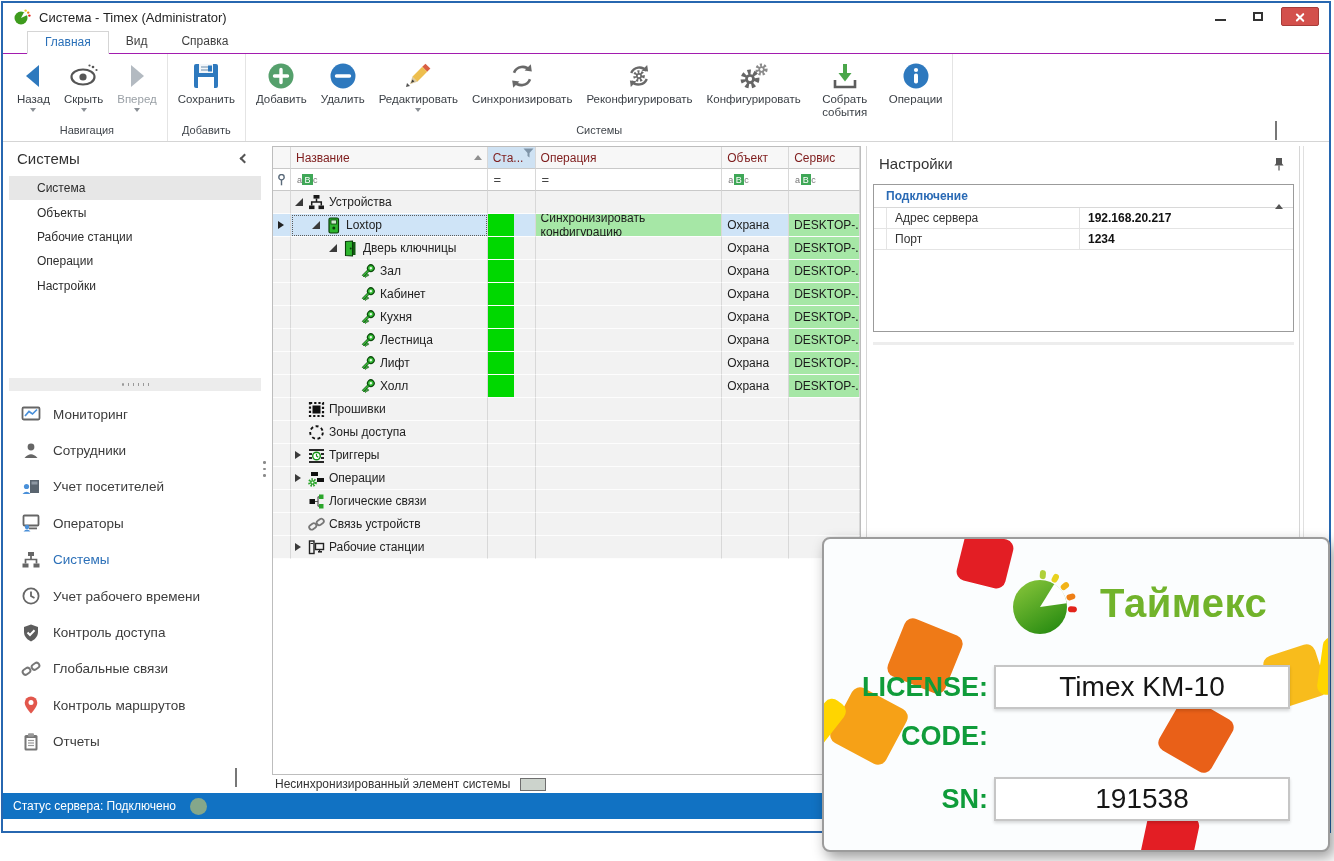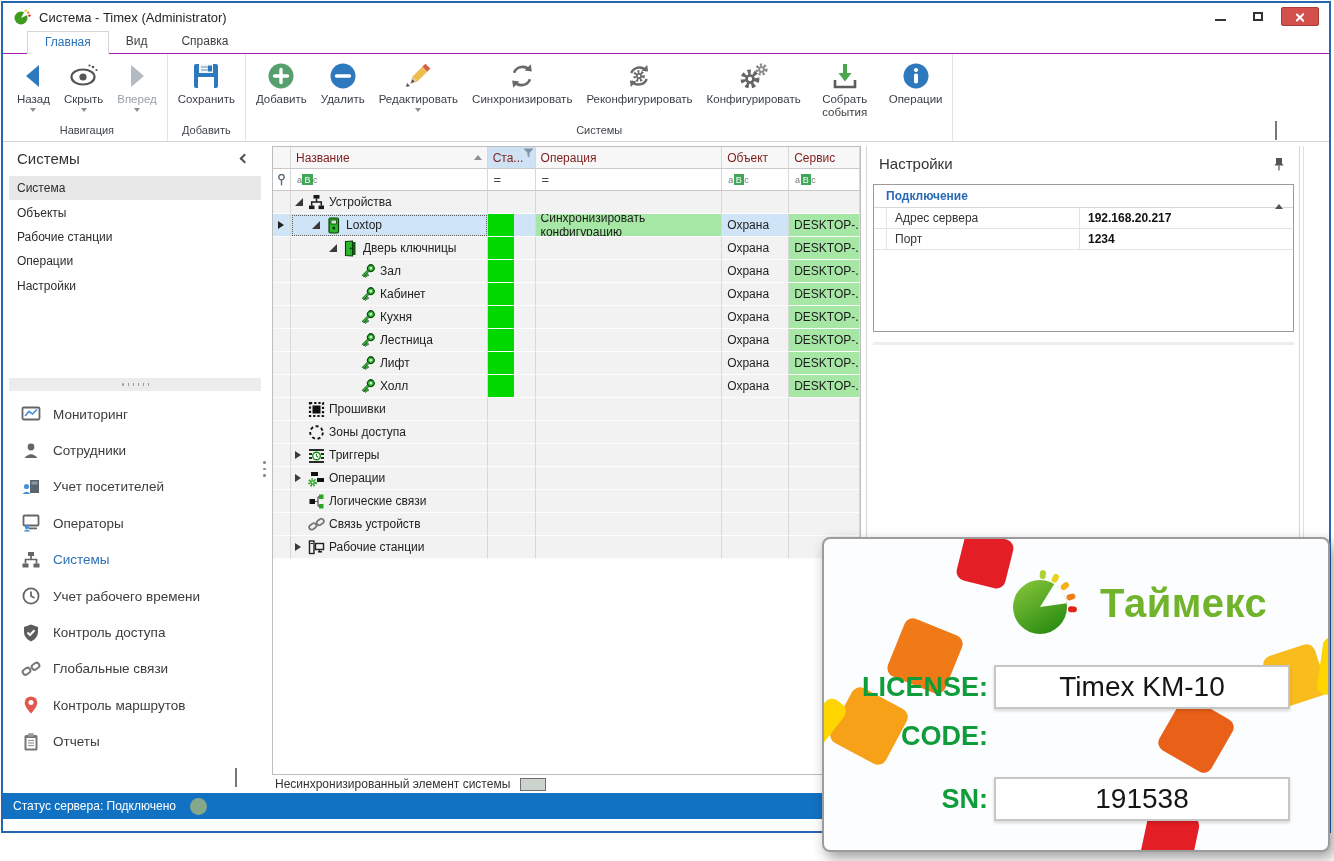--- a/index.html
+++ b/index.html
@@ -34,21 +34,21 @@
   .caret{width:0;height:0;border-left:3.5px solid transparent;border-right:3.5px solid transparent;border-top:4px solid #8a8f95;margin-top:2px;}
   .rgroup-label{font-size:11px;color:#41464c;text-align:center;padding:3px 10px 5px;}
   .ribbon-collapse{position:absolute;right:42px;top:120px;width:12px;height:8px;cursor:pointer;}
   .chev-up{width:8px;height:8px;border-left:2px solid #777;border-top:2px solid #777;transform:rotate(45deg) translate(2px,2px);}
   
   .sidebar{position:absolute;left:6px;top:141px;width:252px;height:650px;background:#fff;}
   .sb-header{display:flex;align-items:center;padding:6px 10px 0 8px;font-size:15px;color:#333;}
   .sb-collapse{margin-left:auto;width:14px;height:14px;cursor:pointer;display:flex;align-items:center;justify-content:center;}
   .chev-left{width:7px;height:7px;border-left:2px solid #555;border-bottom:2px solid #555;transform:rotate(45deg);}
   .sb-items{position:absolute;left:0;top:32px;right:0;}
-  .sb-item{height:24.4px;display:flex;align-items:center;padding-left:8px;font-size:12px;color:#2d2d2d;cursor:pointer;}
+  .sb-item{height:24.4px;display:flex;align-items:center;padding-left:28px;font-size:12px;color:#2d2d2d;cursor:pointer;}
   .sb-item.selected{background:#e7e7e7;}
   .sb-splitter{position:absolute;left:0;top:234px;right:0;height:13px;background:#ececec;background-image:radial-gradient(circle,#9a9a9a 1px,transparent 1.4px);background-size:5px 4px;background-repeat:repeat-x;background-position:center center;cursor:row-resize;}
   .sb-splitter{background-position:112px 5px;background-repeat:no-repeat;background-size:30px 3px;background-image:repeating-radial-gradient(circle at 2px 1.5px,#999 0 1px,transparent 1.4px 5px);}
   .sb-nav{position:absolute;left:0;top:252px;right:0;}
   .nav-item{height:36.4px;display:flex;align-items:center;padding-left:12px;font-size:13.5px;color:#3c3c3c;cursor:pointer;}
   .nav-item .ic{width:20px;height:20px;margin-right:12px;}
   .nav-item.active .nav-label{color:#2c70b8;}
   .sb-more{position:absolute;right:12px;bottom:16px;width:14px;height:10px;cursor:pointer;}
   .chev-down{width:8px;height:8px;border-right:2px solid #777;border-bottom:2px solid #777;transform:rotate(45deg);}
   .vsplit-dots{position:absolute;left:259px;top:458px;width:5px;height:24px;display:flex;flex-direction:column;gap:4px;align-items:center;cursor:col-resize;}

